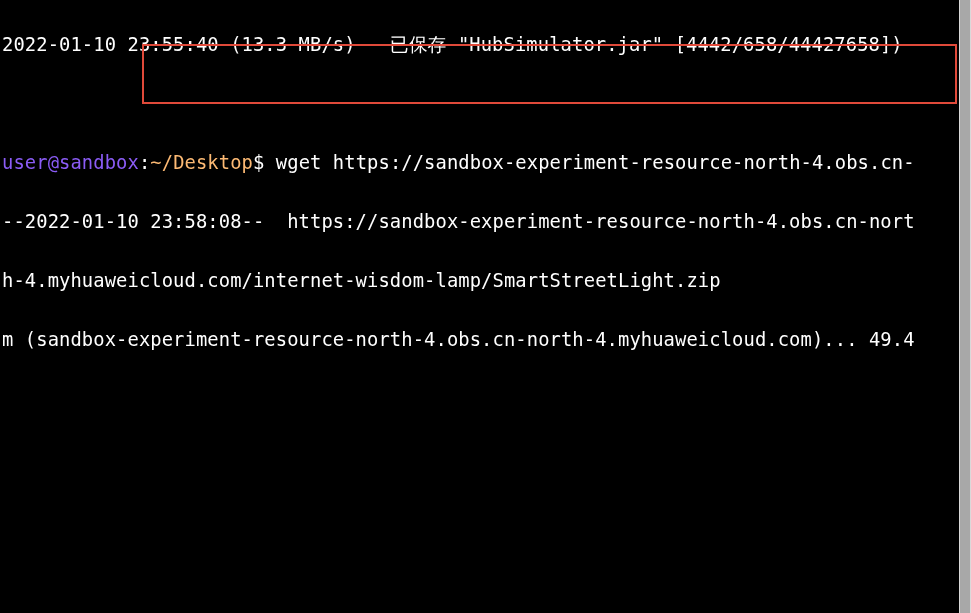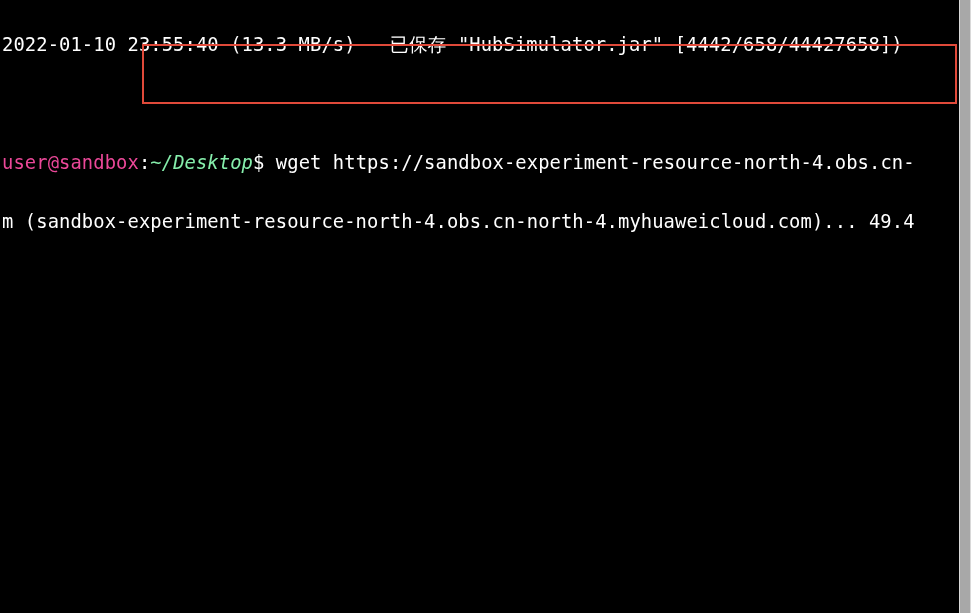--- a/index.html
+++ b/index.html
@@ -32,37 +32,39 @@
     background: #d9d9d9;
   }
   .scrollbar-thumb {
     position: absolute;
     left: 1px;
     width: 10px;
     background: #a8a8a8;
     height: 613px;
     top: 0;
   }
-  .prompt-user { color: #ec4899; }
-  .prompt-path { color: #86efac; font-style: italic; }
+  .prompt-user { color: #8b5cf6; }
+  .prompt-path { color: #fdba74; }
   .line { display: block; }
   .highlight-box {
     position: absolute;
     border: 2px solid #e04a3a;
     background: transparent;
     pointer-events: none;
   }
 </style>
 </head>
 <body>
 
 <div class="terminal">
 <span class="line">2022-01-10 23:55:40 (13.3 MB/s) - 已保存 "HubSimulator.jar" [4442/658/44427658])</span>
 <span class="line"> </span>
 <span class="line"><span class="prompt-user">user@sandbox</span><span>:</span><span class="prompt-path">~/Desktop</span><span>$ </span><span>wget https://sandbox-experiment-resource-north-4.obs.cn-</span></span>
+<span class="line">--2022-01-10 23:58:08--  https://sandbox-experiment-resource-north-4.obs.cn-nort</span>
+<span class="line">h-4.myhuaweicloud.com/internet-wisdom-lamp/SmartStreetLight.zip</span>
 <span class="line">m (sandbox-experiment-resource-north-4.obs.cn-north-4.myhuaweicloud.com)... 49.4</span>
 
 
 
 
 
 
 
 
 

